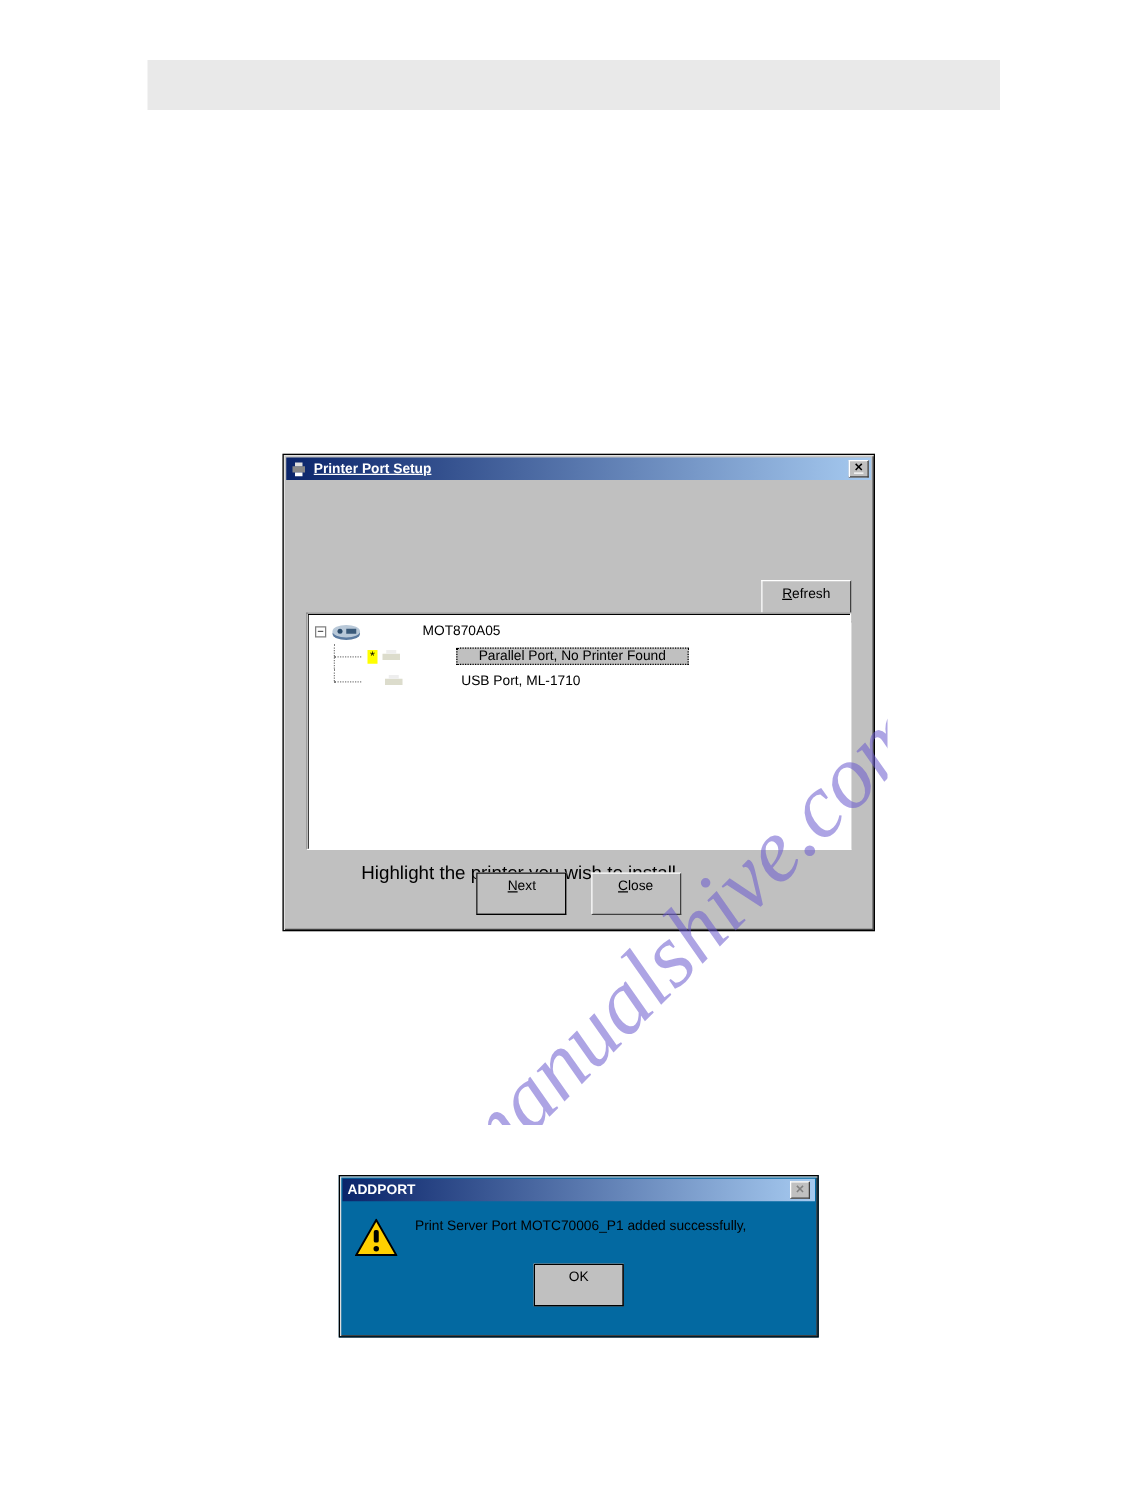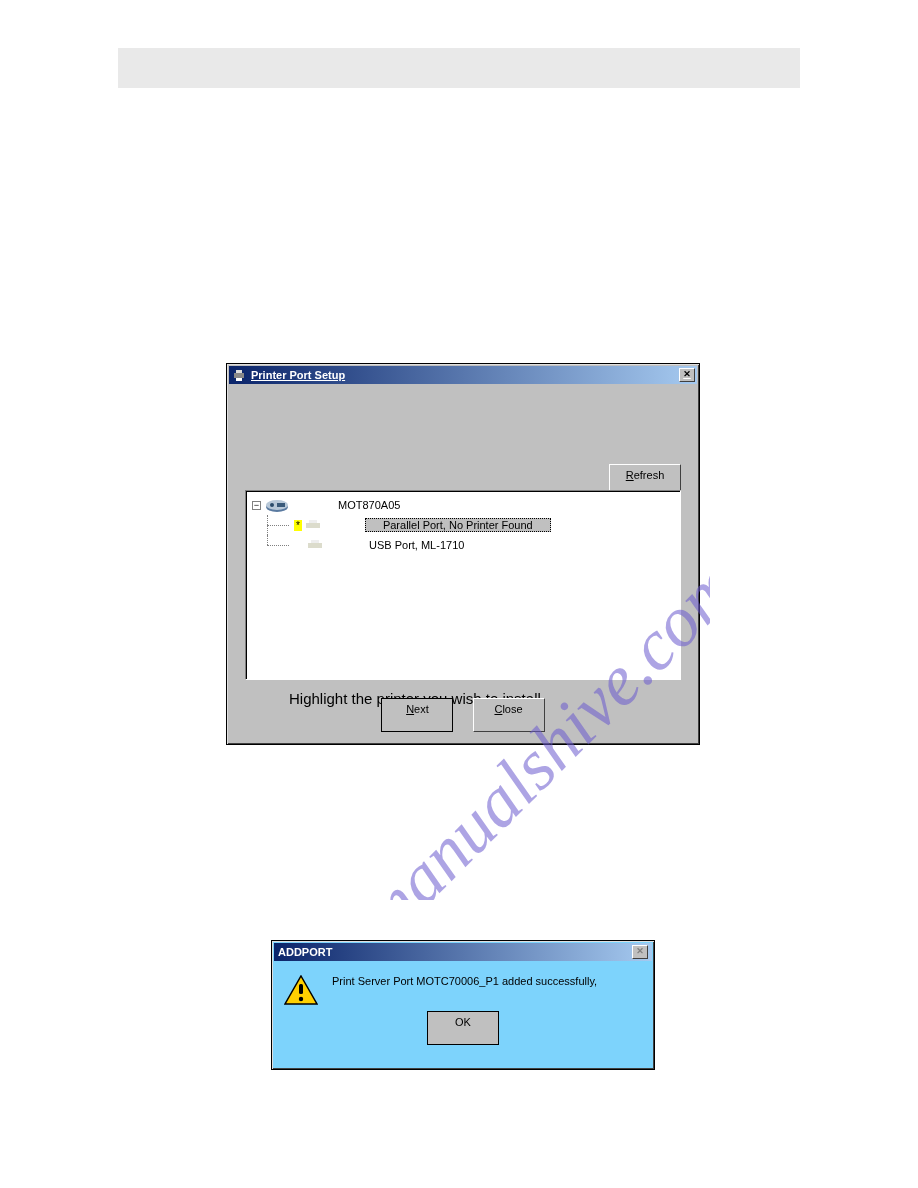--- a/index.html
+++ b/index.html
@@ -182,21 +182,21 @@
   }
   .bottom-btns .win-btn { margin: 0 8px; }
 
   
   .dlg2 {
     position: absolute;
     top: 940px;
     left: 271px;
     width: 384px;
     height: 130px;
-    background: #7dd3fc;
+    background: #0369a1;
     border: 1px solid #000;
     box-shadow:
       inset 1px 1px 0 #dfdfdf,
       inset -1px -1px 0 #404040;
     font-size: 11px;
   }
   .dlg2 .titlebar {
     display: flex;
     align-items: center;
     height: 18px;

